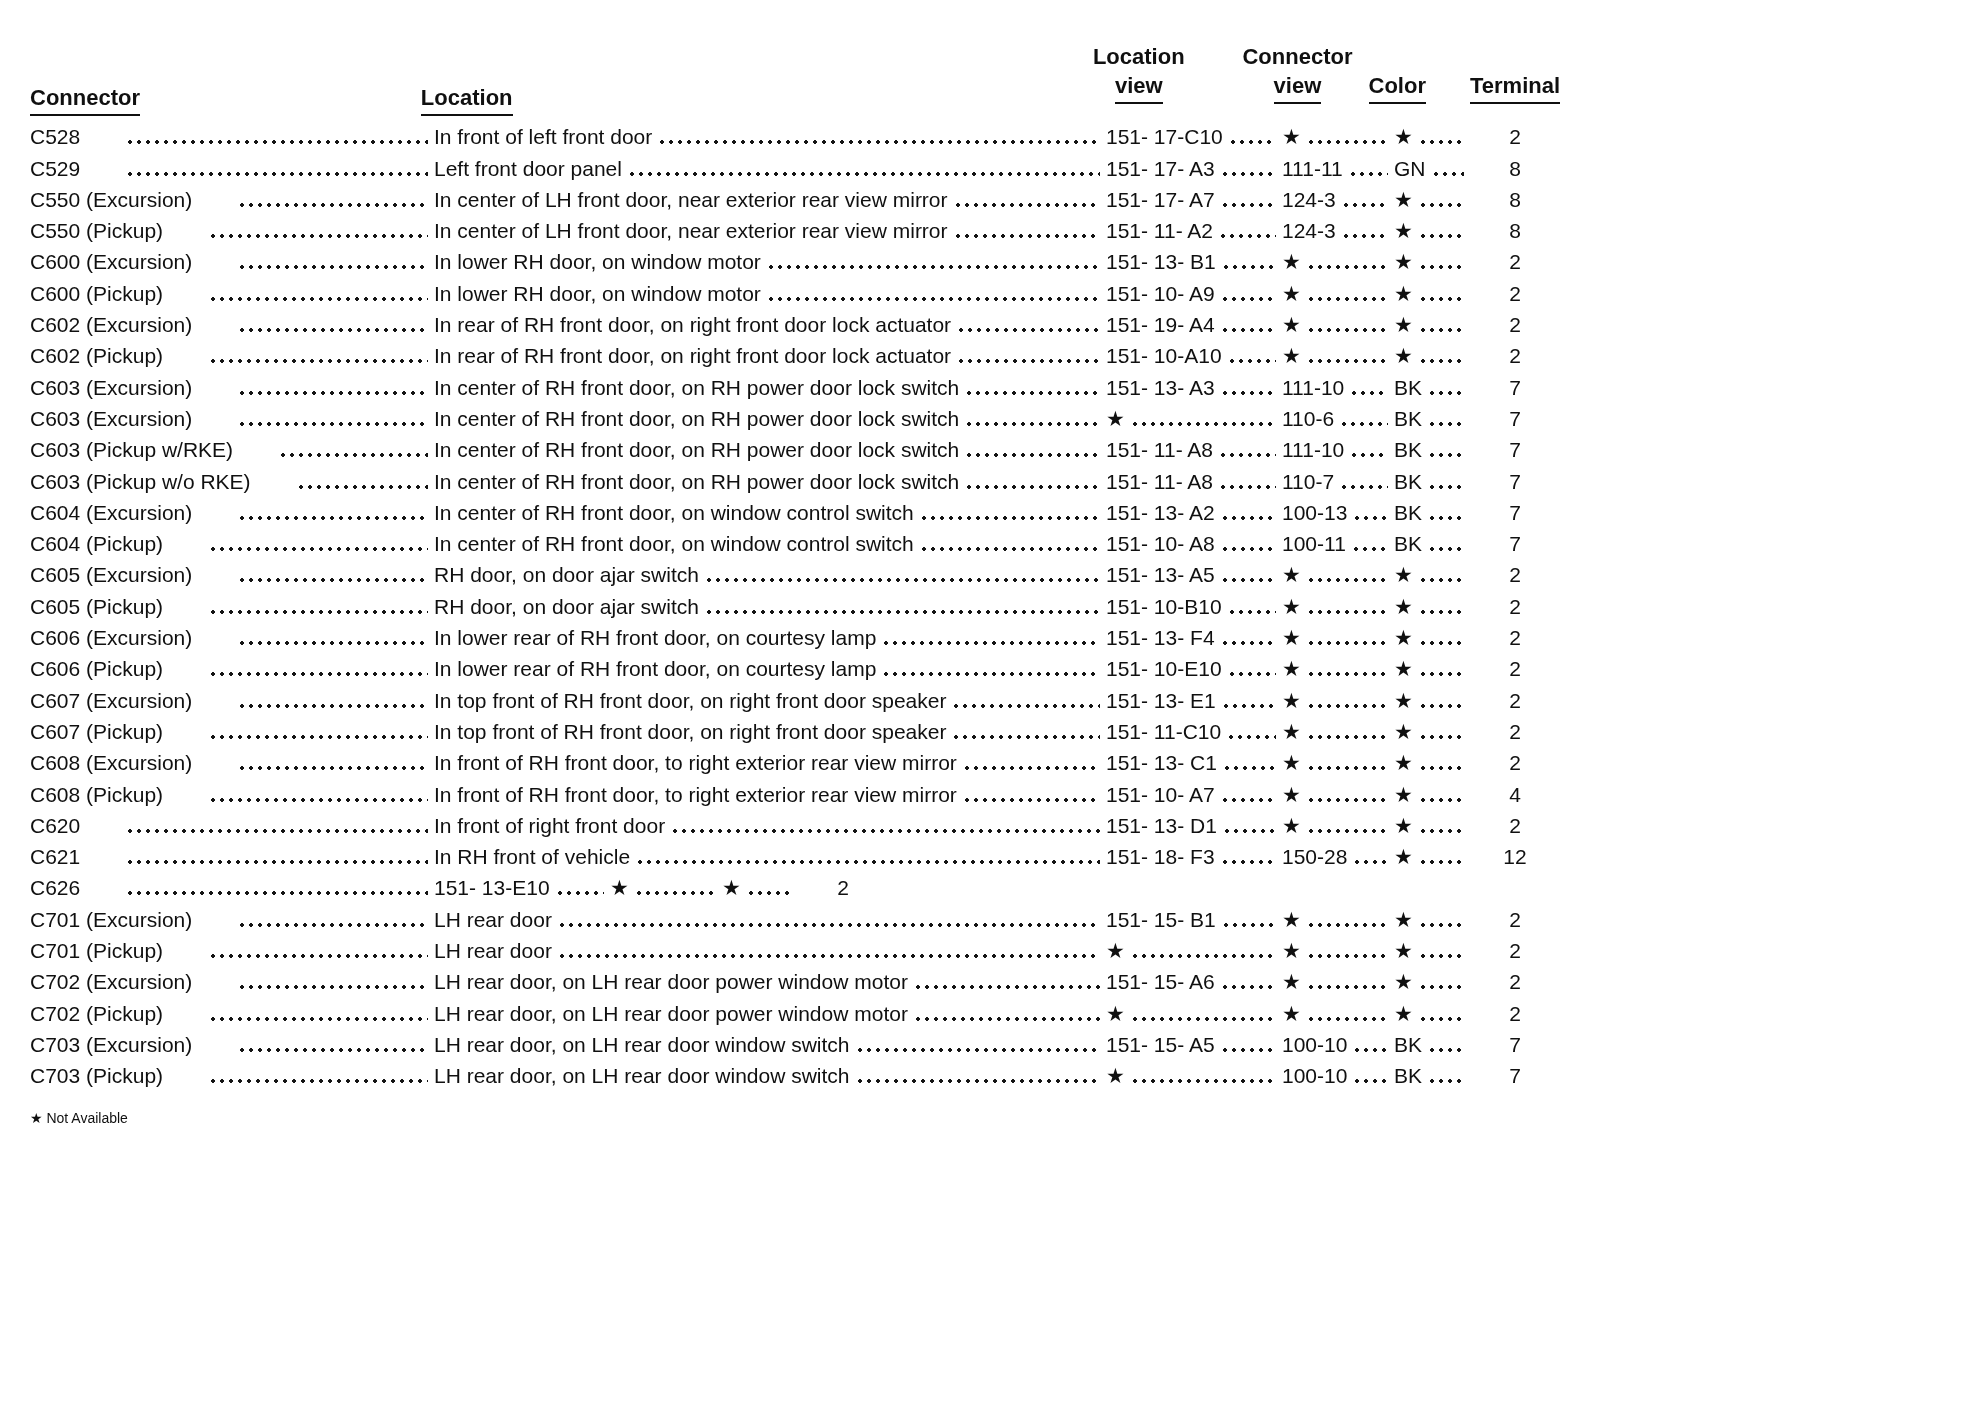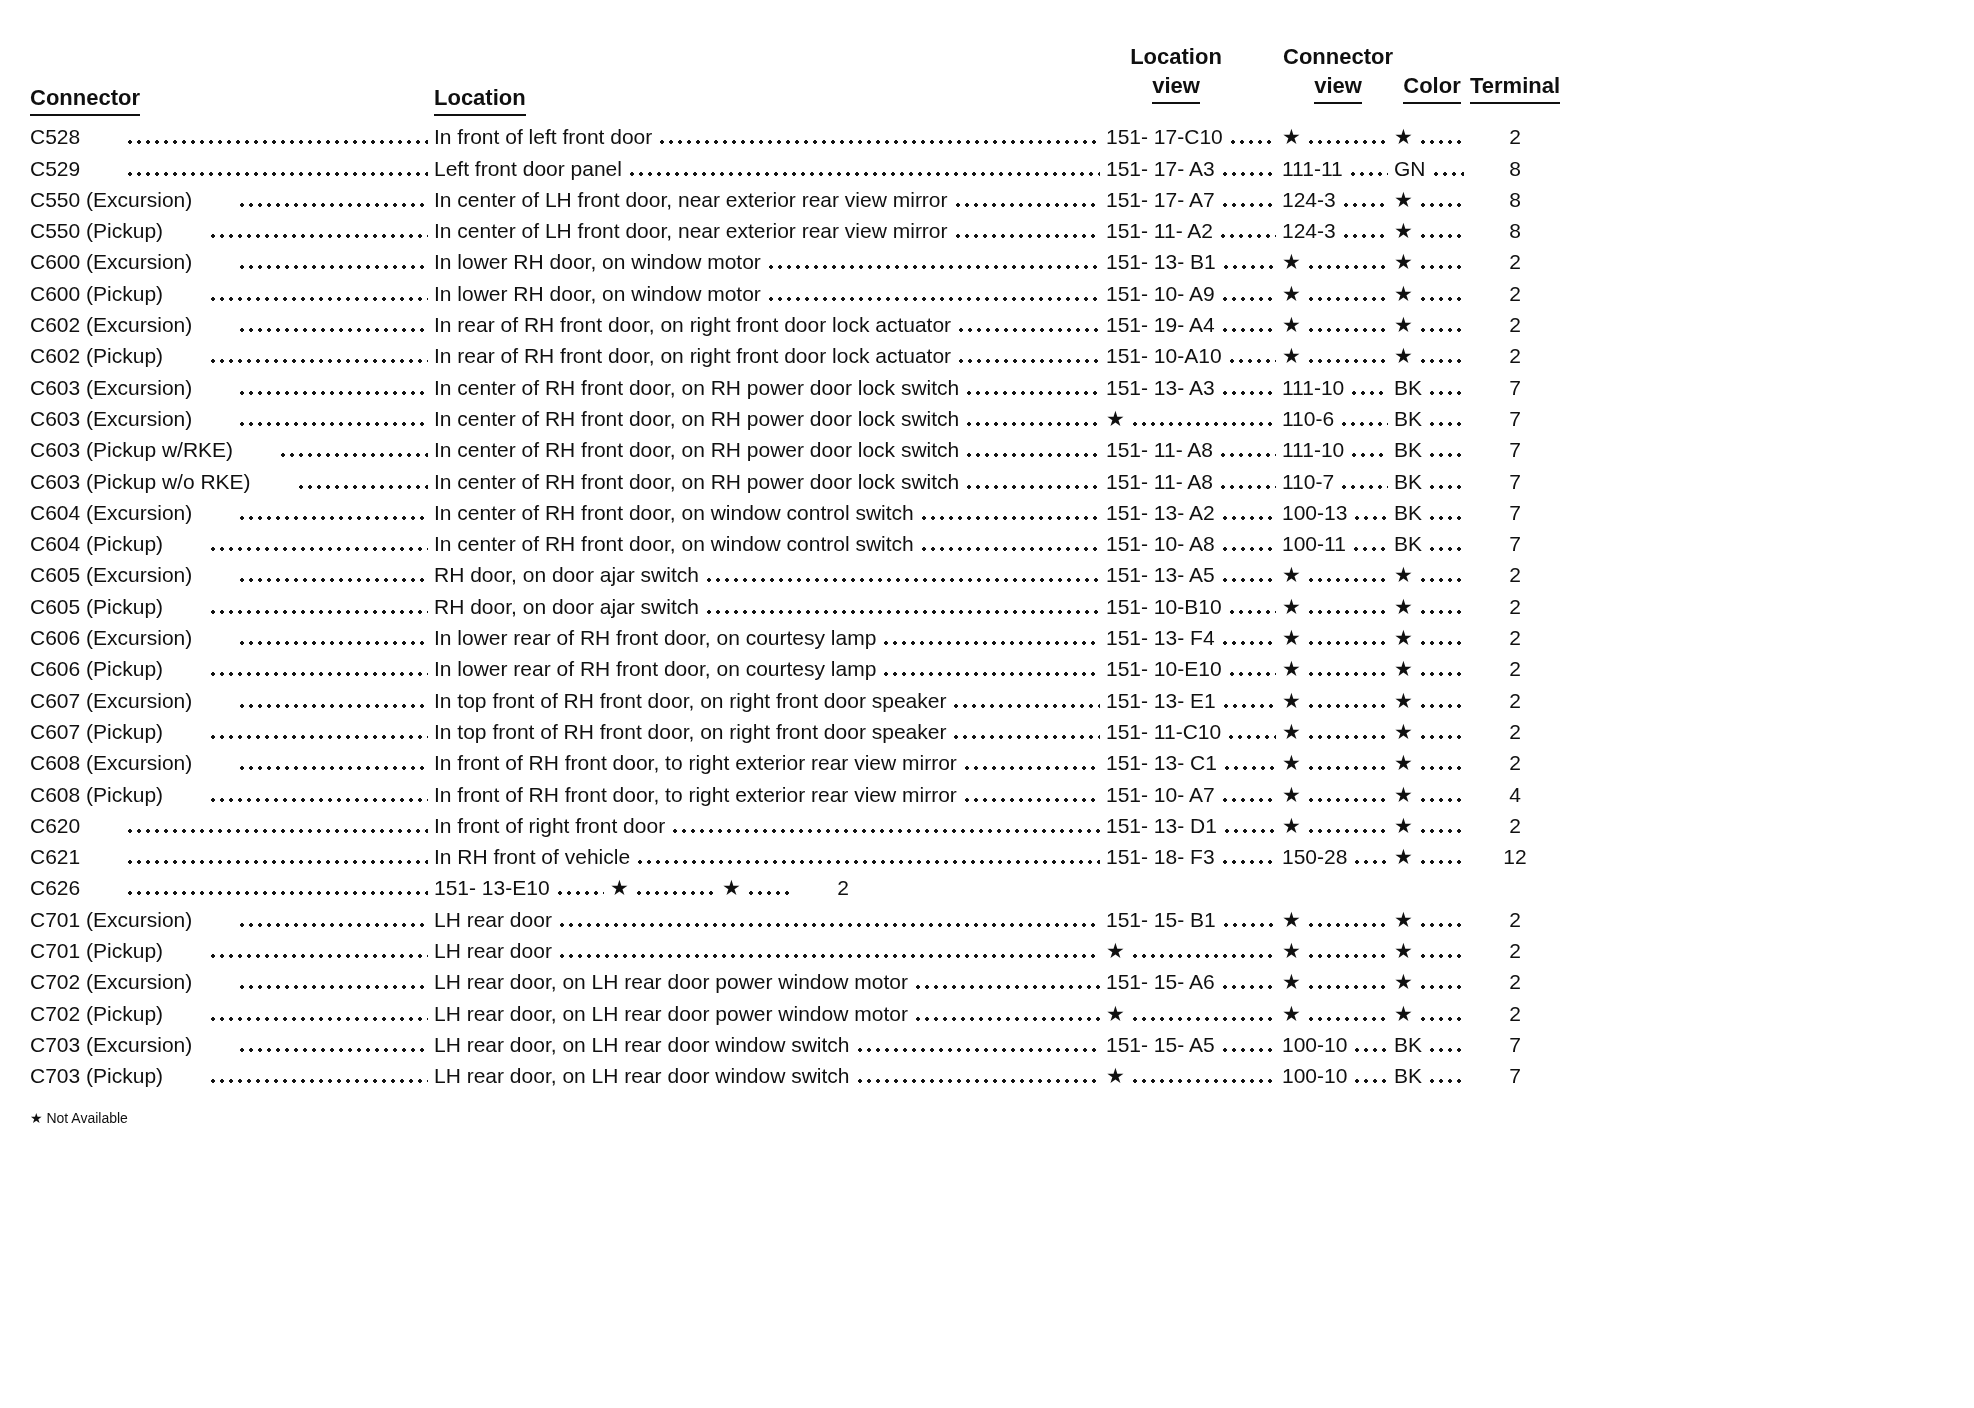--- a/index.html
+++ b/index.html
@@ -24,22 +24,22 @@
     height: 78px;
     font-weight: bold;
     font-size: 22px;
     margin-bottom: 14px;
   }
   .hcell { white-space: nowrap; }
   .h-connector { width: 404px; position: relative; top: 12px; }
   .h-location  { width: 672px; position: relative; top: 12px; }
   .h-locview   { width: 176px; text-align: center; padding-right: 36px; }
   .h-connview  { width: 112px; text-align: center; }
-  .h-color     { width: 76px;  text-align: center; }
-  .h-terminal  { width: 90px;  text-align: center; }
+  .h-color     { width: 76px;  text-align: right; }
+  .h-terminal  { width: 90px;  text-align: center; margin-left: 44px; }
   .underline {
     display: inline-block;
     border-bottom: 2px solid #101010;
     padding-bottom: 3px;
   }
   .hline1 { margin-bottom: 3px; }
 
   
   .row {
     display: flex;

